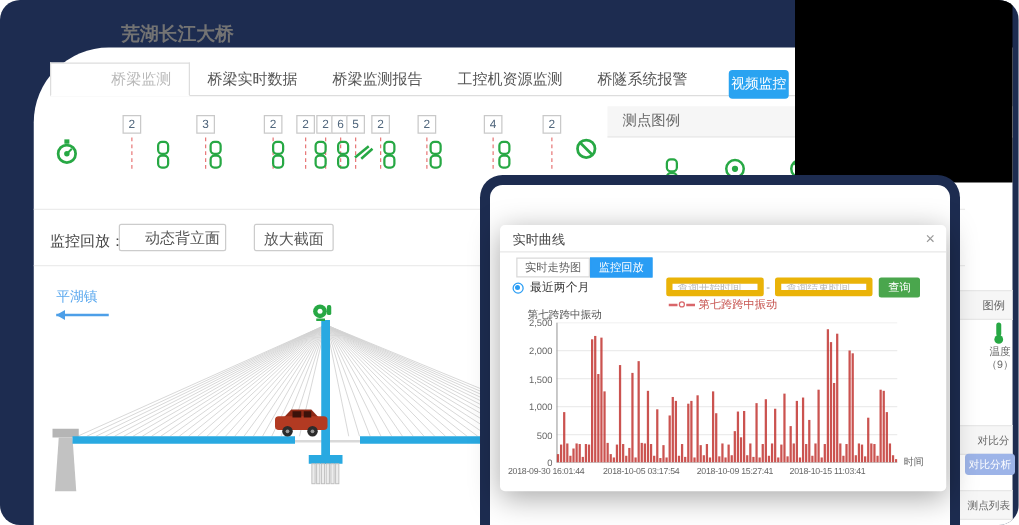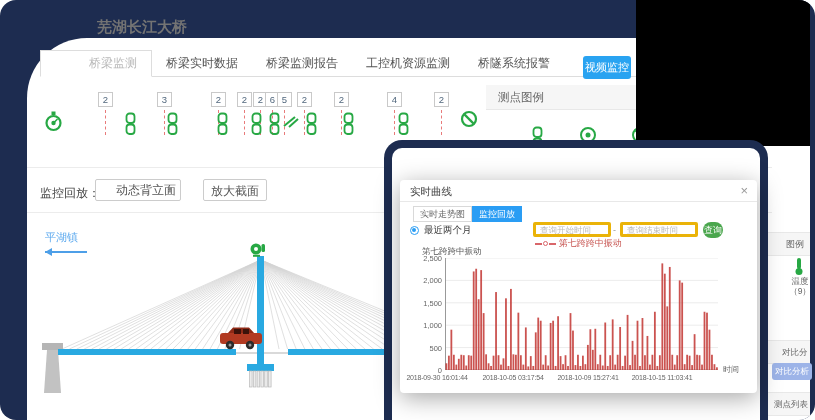--- a/index.html
+++ b/index.html
@@ -43,24 +43,24 @@
   .modal{position:absolute;left:400px;top:180px;width:357px;height:213px;background:#fff;border-radius:4px;box-shadow:0 5px 24px rgba(0,0,0,.35);z-index:4;}
   .m-head{position:absolute;left:0;top:0;width:100%;height:21px;border-bottom:1px solid #e8e8e8;}
   .m-title{position:absolute;left:10px;top:5px;font-size:10.5px;color:#444;}
   .m-close{position:absolute;right:9px;top:3px;font-size:13px;color:#999;cursor:pointer;}
   .m-tabs{position:absolute;left:13px;top:26px;height:23px;border-radius:8px;}
   .m-tab{display:inline-block;height:16px;line-height:15px;padding:0 6px;font-size:9px;color:#666;border:1px solid #d9d9d9;background:#fff;box-sizing:border-box;vertical-align:top;}
   .m-tab.active{background:#2a9df4;border-color:#2a9df4;color:#fff;}
   .radio{position:absolute;left:10px;top:46px;width:9px;height:9px;border:1.5px solid #2a9df4;border-radius:50%;box-sizing:border-box;background:#fff;}
   .radio::after{content:"";position:absolute;left:1px;top:1px;width:4px;height:4px;border-radius:50%;background:#2a9df4;}
   .radio-label{position:absolute;left:24px;top:44px;font-size:9.5px;color:#333;}
-  .m-input{position:absolute;top:42px;width:78px;height:15px;box-sizing:border-box;border:3px solid #eab308;border-radius:2px;font-size:8.5px;color:#555;padding:0 4px;}
+  .m-input{position:absolute;top:42px;width:78px;height:15px;box-sizing:border-box;border:5px solid #eab308;border-radius:2px;font-size:8.5px;color:#555;padding:0 4px;}
   .m-input::placeholder{color:#bbb;}
   .m-sep{position:absolute;left:213px;top:45px;font-size:9px;color:#999;}
-  .btn-green{position:absolute;left:303px;top:42px;width:20px;height:16px;line-height:16px;background:#4aa64d;border-radius:8px;color:#fff;font-size:9px;text-align:center;}
+  .btn-green{position:absolute;left:303px;top:42px;width:33px;height:16px;line-height:16px;background:#4aa64d;border-radius:2px;color:#fff;font-size:9px;text-align:center;}
   .legend{position:absolute;left:0;top:57px;width:357px;text-align:center;font-size:9px;color:#c75450;}
   .legend .lm-line{display:inline-block;width:7px;height:2px;background:#d9666a;vertical-align:middle;}
   .legend .lm-circle{display:inline-block;width:5px;height:5px;border:1.5px solid #d9666a;border-radius:50%;background:#fff;vertical-align:middle;box-sizing:border-box;margin:0 1px;}
   
   .chart{position:absolute;left:20px;top:66px;width:330px;height:144px;}
   .c-title{position:absolute;left:2px;top:0;font-size:8.5px;color:#555;}
   .plot{position:absolute;left:25px;top:12px;width:273px;height:112px;}
   .ylab{position:absolute;left:-2px;width:24px;text-align:right;font-size:7.5px;color:#666;}
   .xlab{position:absolute;top:128px;width:90px;text-align:center;font-size:7px;color:#666;letter-spacing:-0.2px;}
   .xaxis-name{position:absolute;left:303px;top:118px;font-size:8px;color:#666;}

